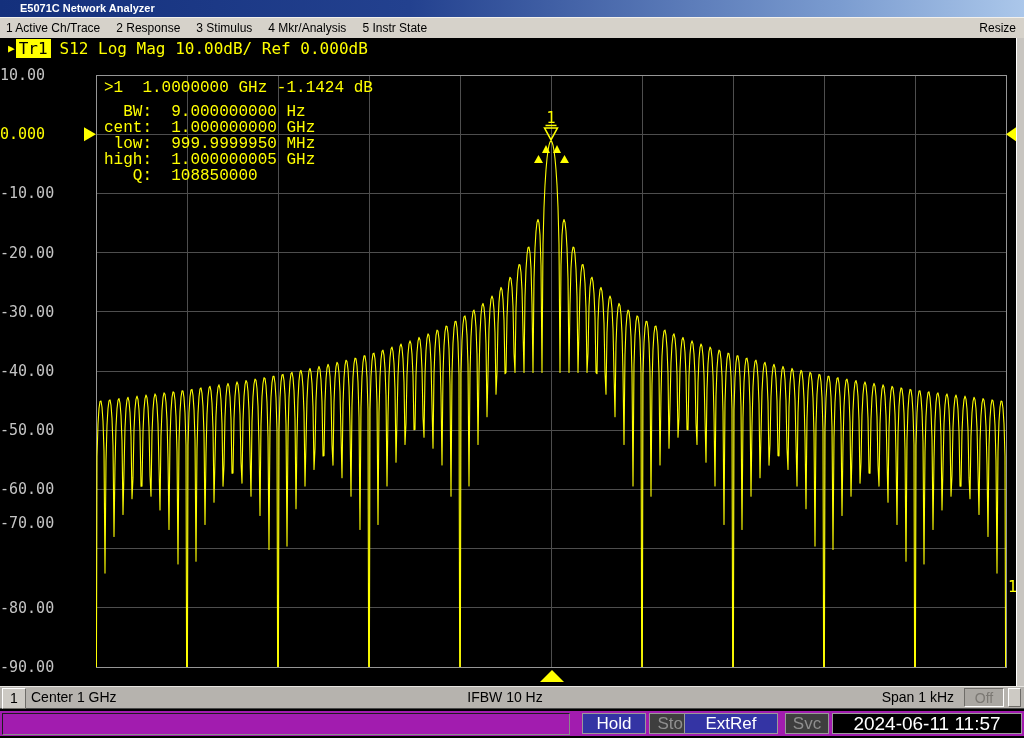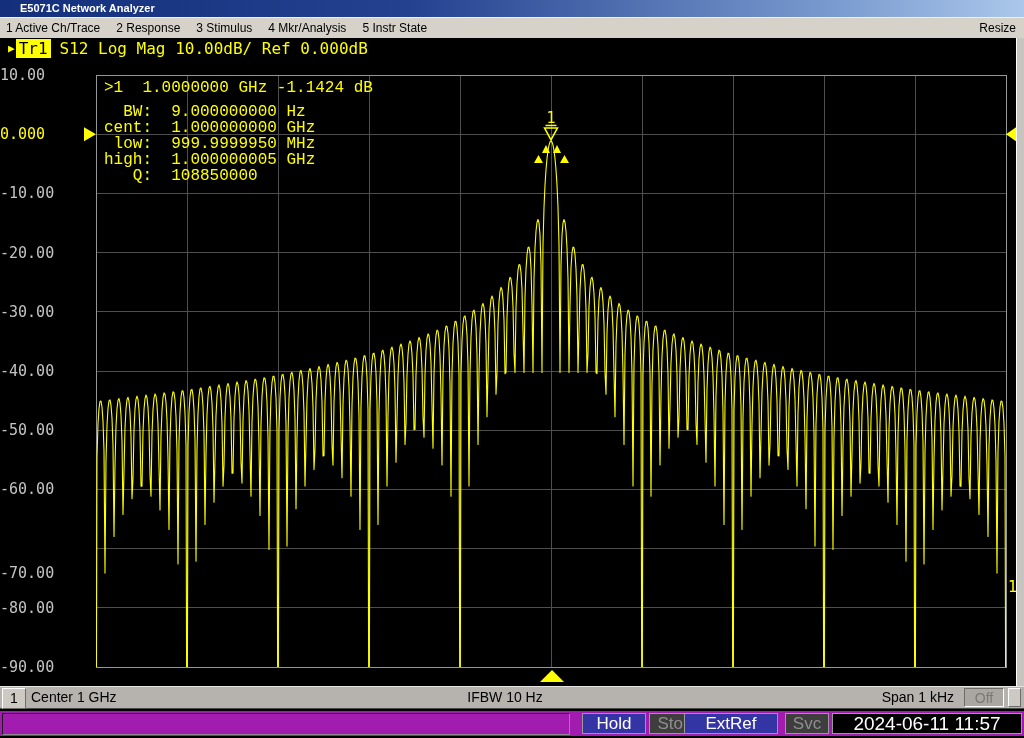--- a/index.html
+++ b/index.html
@@ -138,21 +138,21 @@
 
     <div id="y-labels">
         <span class="y-tick" style="top: 28px;">10.00</span>
         <span class="y-tick ref" style="top: 87.2px;">0.000</span>
         <span class="y-tick" style="top: 146.4px;">-10.00</span>
         <span class="y-tick" style="top: 205.6px;">-20.00</span>
         <span class="y-tick" style="top: 264.8px;">-30.00</span>
         <span class="y-tick" style="top: 324px;">-40.00</span>
         <span class="y-tick" style="top: 383.2px;">-50.00</span>
         <span class="y-tick" style="top: 442.4px;">-60.00</span>
-        <span class="y-tick" style="top: 526px;">-70.00</span>
+        <span class="y-tick" style="top: 476px;">-70.00</span>
         <span class="y-tick" style="top: 560.8px;">-80.00</span>
         <span class="y-tick" style="top: 620px;">-90.00</span>
       </div>
 
     <div id="marker-readout">
       <div class="mr-line">&gt;1  1.0000000 GHz -1.1424 dB</div>
       <div class="mr-gap"></div>
       <div class="mr-line">  BW:  9.000000000 Hz</div>
       <div class="mr-line">cent:  1.000000000 GHz</div>
       <div class="mr-line"> low:  999.9999950 MHz</div>

